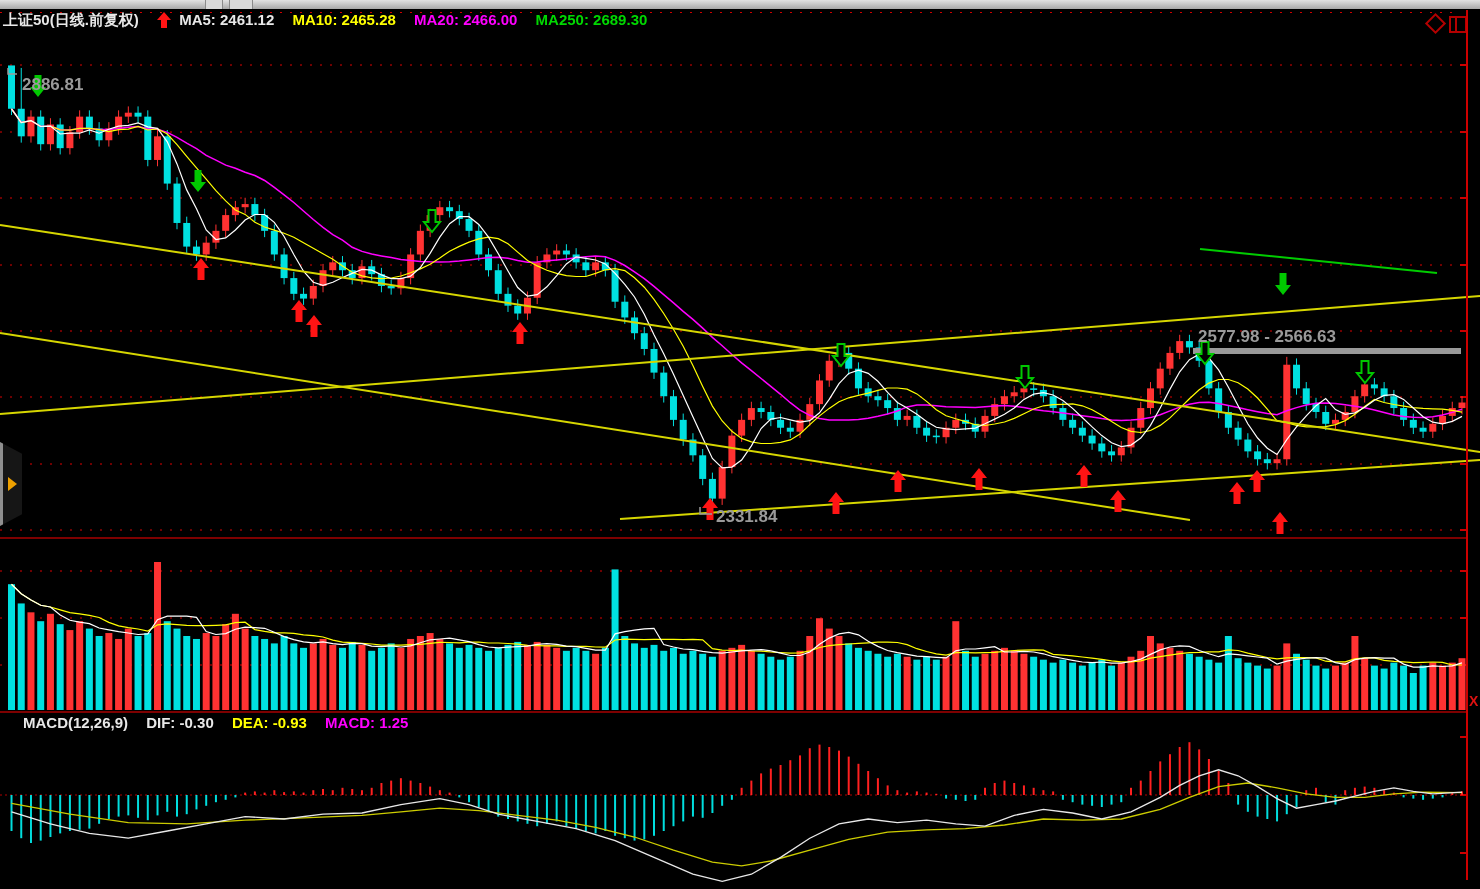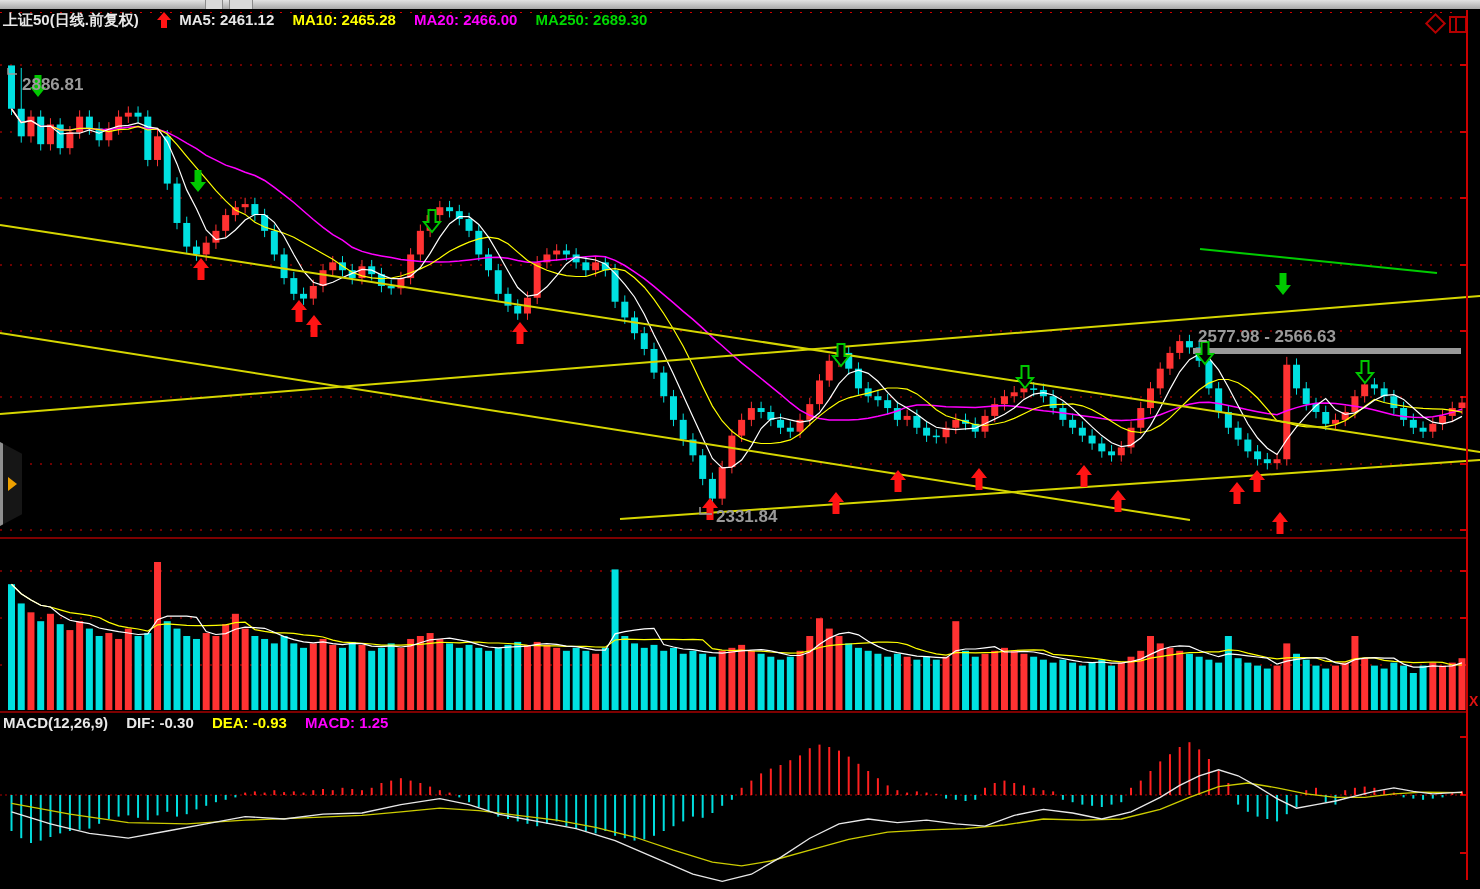--- a/index.html
+++ b/index.html
@@ -575,21 +575,21 @@
       <rect x="1419.5749999999998" y="107.6" width="7" height="44.4" fill="#00e0e0"></rect>
       <rect x="1429.31" y="104.64" width="7" height="47.36" fill="#ff3232"></rect>
       <rect x="1439.0449999999998" y="107.6" width="7" height="44.4" fill="#ff3232"></rect>
       <rect x="1448.78" y="104.64" width="7" height="47.36" fill="#ff3232"></rect>
       <rect x="1458.5149999999999" y="100.2" width="7" height="51.8" fill="#ff3232"></rect>
       <polyline points="11.5,26.2 21.2,35.8 31.0,42.0 40.7,47.3 50.4,49.0 60.2,51.9 69.9,54.7 79.6,55.8 89.4,57.4 99.1,59.5 108.8,64.4 118.6,67.9 128.3,69.6 138.1,71.0 147.8,73.0 157.5,66.8 167.3,65.9 177.0,66.6 186.7,67.3 196.5,67.6 206.2,67.6 215.9,67.3 225.7,66.9 235.4,64.7 245.1,64.2 254.9,71.6 264.6,73.4 274.3,74.9 284.1,74.9 293.8,75.3 303.5,76.8 313.3,77.6 323.0,79.0 332.8,82.1 342.5,84.1 352.2,84.7 362.0,85.3 371.7,86.0 381.4,87.2 391.2,87.2 400.9,87.2 410.6,86.7 420.4,86.4 430.1,85.3 439.8,84.4 449.6,84.5 459.3,84.8 469.0,84.2 478.8,84.2 488.5,85.0 498.3,85.0 508.0,85.5 517.7,86.1 527.5,87.3 537.2,87.6 546.9,87.8 556.7,87.8 566.4,88.4 576.1,88.4 585.9,88.4 595.6,89.0 605.3,89.2 615.1,82.0 624.8,81.1 634.5,81.3 644.3,81.6 654.0,81.3 663.7,81.3 673.5,81.3 683.2,81.6 692.9,81.3 702.7,81.8 712.4,90.6 722.2,92.1 731.9,92.5 741.6,92.2 751.4,92.8 761.1,93.1 770.8,94.0 780.6,94.6 790.3,95.2 800.0,94.9 809.8,92.8 819.5,89.5 829.2,87.6 839.0,86.7 848.7,86.0 858.4,85.4 868.2,84.8 877.9,84.2 887.6,84.2 897.4,84.5 907.1,86.6 916.9,90.7 926.6,93.5 936.3,95.9 946.1,97.2 955.8,94.6 965.5,94.6 975.3,94.9 985.0,94.6 994.7,94.3 1004.5,93.4 1014.2,92.5 1023.9,92.2 1033.7,91.9 1043.4,92.2 1053.1,96.4 1062.9,97.2 1072.6,97.8 1082.3,99.0 1092.1,100.2 1101.8,101.4 1111.6,102.9 1121.3,103.8 1131.0,103.8 1140.8,102.9 1150.5,100.2 1160.2,98.6 1170.0,97.1 1179.7,95.6 1189.4,94.7 1199.2,94.4 1208.9,93.8 1218.6,93.8 1228.4,91.8 1238.1,92.5 1247.8,95.2 1257.6,97.4 1267.3,99.5 1277.0,100.9 1286.8,99.9 1296.5,99.6 1306.3,99.6 1316.0,99.9 1325.7,103.2 1335.5,103.9 1345.2,103.9 1354.9,100.9 1364.7,99.9 1374.4,99.9 1384.1,102.4 1393.9,103.3 1403.6,103.9 1413.3,104.6 1423.1,104.3 1432.8,104.0 1442.5,104.3 1452.3,107.0 1462.0,107.0" fill="none" stroke="#ffff00" stroke-width="1.2"></polyline>
       <polyline points="11.5,26.2 21.2,35.8 31.0,42.0 40.7,47.3 50.4,49.0 60.2,57.0 69.9,62.3 79.6,64.1 89.4,65.6 99.1,70.0 108.8,71.8 118.6,73.6 128.3,75.0 138.1,76.5 147.8,75.9 157.5,61.7 167.3,58.2 177.0,58.2 186.7,58.2 196.5,59.4 206.2,73.6 215.9,76.5 225.7,75.6 235.4,71.2 245.1,69.1 254.9,69.7 264.6,70.3 274.3,74.2 284.1,78.6 293.8,81.6 303.5,83.9 313.3,84.8 323.0,83.9 332.8,85.7 342.5,86.6 352.2,85.4 362.0,85.7 371.7,88.1 381.4,88.7 391.2,87.8 400.9,89.0 410.6,87.8 420.4,84.8 430.1,81.8 439.8,81.0 449.6,80.1 459.3,81.8 469.0,83.6 478.8,86.6 488.5,89.0 498.3,89.8 508.0,89.2 517.7,88.7 527.5,88.1 537.2,86.3 546.9,85.7 556.7,86.3 566.4,88.1 576.1,88.7 585.9,90.4 595.6,92.2 605.3,92.2 615.1,75.9 624.8,73.6 634.5,72.1 644.3,70.9 654.0,70.3 663.7,86.6 673.5,89.0 683.2,91.0 692.9,91.6 702.7,93.4 712.4,94.6 722.2,95.2 731.9,94.0 741.6,92.8 751.4,92.2 761.1,91.6 770.8,92.8 780.6,95.2 790.3,97.5 800.0,97.5 809.8,94.0 819.5,86.3 829.2,80.1 839.0,75.9 848.7,74.4 858.4,76.8 868.2,83.3 877.9,88.4 887.6,92.5 897.4,94.6 907.1,96.4 916.9,98.1 926.6,98.7 936.3,99.3 946.1,99.9 955.8,92.8 965.5,91.0 975.3,91.0 985.0,89.8 994.7,88.7 1004.5,94.0 1014.2,94.0 1023.9,93.4 1033.7,94.0 1043.4,95.8 1053.1,98.7 1062.9,100.5 1072.6,102.3 1082.3,104.0 1092.1,104.6 1101.8,104.0 1111.6,105.2 1121.3,105.2 1131.0,103.5 1140.8,101.1 1150.5,96.4 1160.2,91.9 1170.0,89.0 1179.7,87.8 1189.4,88.4 1199.2,92.5 1208.9,95.8 1218.6,98.7 1228.4,95.8 1238.1,96.6 1247.8,97.8 1257.6,99.0 1267.3,100.2 1277.0,106.1 1286.8,103.2 1296.5,101.4 1306.3,100.2 1316.0,99.6 1325.7,100.2 1335.5,104.6 1345.2,106.4 1354.9,101.7 1364.7,100.2 1374.4,99.6 1384.1,100.2 1393.9,100.2 1403.6,106.1 1413.3,109.1 1423.1,109.1 1432.8,107.9 1442.5,108.5 1452.3,107.9 1462.0,104.9" fill="none" stroke="#ffffff" stroke-width="1.2"></polyline>
     </svg>
   <div class="sep" style="top:711px;"></div>
 
-  <div class="hdr" style="top:713px;">
+  <div class="hdr" style="top:713px;margin-left:20px;">
     <span class="c-white">MACD(12,26,9)</span>
     <span class="c-white">DIF: -0.30</span>
     <span class="c-yellow">DEA: -0.93</span>
     <span class="c-magenta">MACD: 1.25</span>
   </div>
   <svg id="svg-macd" width="1480" height="153" style="top:736px;">
       <line x1="0" y1="59" x2="1460" y2="59" stroke="#b00000" stroke-width="1" stroke-dasharray="2 3"></line>
       <line x1="1460" y1="1" x2="1467" y2="1" stroke="#cc0000" stroke-width="2"></line>
       <line x1="1460" y1="59" x2="1467" y2="59" stroke="#cc0000" stroke-width="2"></line>
       <line x1="1460" y1="117" x2="1467" y2="117" stroke="#cc0000" stroke-width="2"></line>

